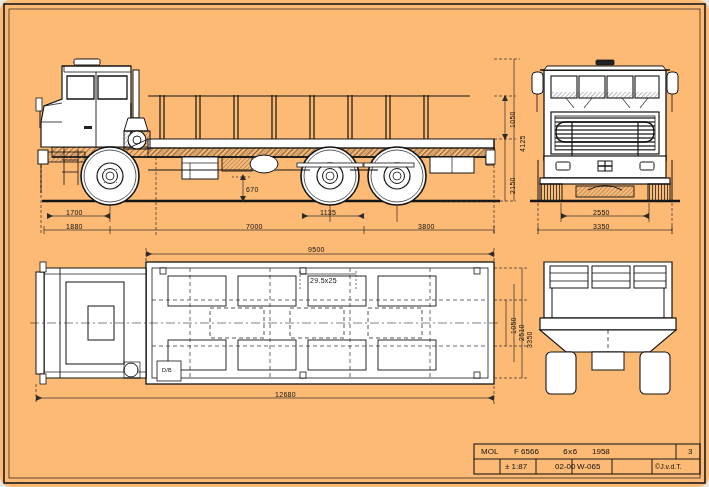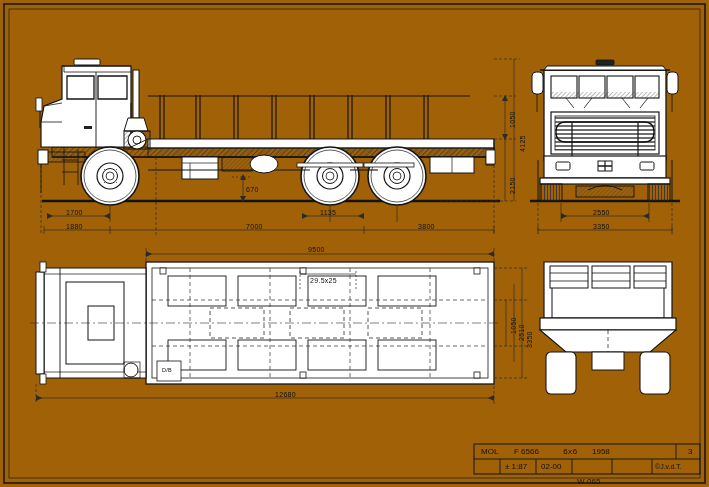--- a/index.html
+++ b/index.html
@@ -1,20 +1,21 @@
 <!DOCTYPE html>
 <html><head>
 <meta charset="utf-8">
 <style>
   html,body{margin:0;padding:0;background:#e8e6e1;}
   #sheet{
     position:relative;width:709px;height:487px;
-    background:#a16207;
+    background:#fdba74;
     font-family:"Liberation Sans", sans-serif;
     overflow:hidden;
+    border-radius:11px;
   }
   #sheet svg{position:absolute;left:0;top:0;}
   .dimtxt{
     position:absolute;font-size:7px;color:#111;letter-spacing:.3px;
     font-family:"Liberation Sans", sans-serif;white-space:nowrap;
   }
   .dimtxt.rot{transform-origin:left top;transform:rotate(-90deg);}
   .tbtxt{
     position:absolute;font-size:8px;color:#111;white-space:nowrap;
     font-family:"Liberation Sans", sans-serif;
@@ -434,17 +435,17 @@
   <div class="dimtxt" style="left:310px;top:277px;">29.5x25</div>
   <div class="dimtxt tiny" style="left:162px;top:367px;">D/B</div>
 
   <div class="tbtxt" style="left:481px;top:447px;">MOL</div>
   <div class="tbtxt" style="left:514px;top:447px;">F 6566</div>
   <div class="tbtxt" style="left:563px;top:447px;font-family:Liberation Mono, monospace;">6x6</div>
   <div class="tbtxt" style="left:592px;top:447px;">1958</div>
   <div class="tbtxt" style="left:688px;top:447px;">3</div>
 
   <div class="tbtxt" style="left:505px;top:462px;">± 1:87</div>
-  <div class="tbtxt" style="left:541px;top:462px;">02-00</div>
-  <div class="tbtxt" style="left:577px;top:462px;margin-top:15px;">W-065</div>
+  <div class="tbtxt" style="left:555px;top:462px;">02-00</div>
+  <div class="tbtxt" style="left:577px;top:462px;">W-065</div>
   <div class="tbtxt tiny" style="left:655px;top:463px;font-size:7px;">©J.v.d.T.</div>
 
 </div>
 
 </body></html>

